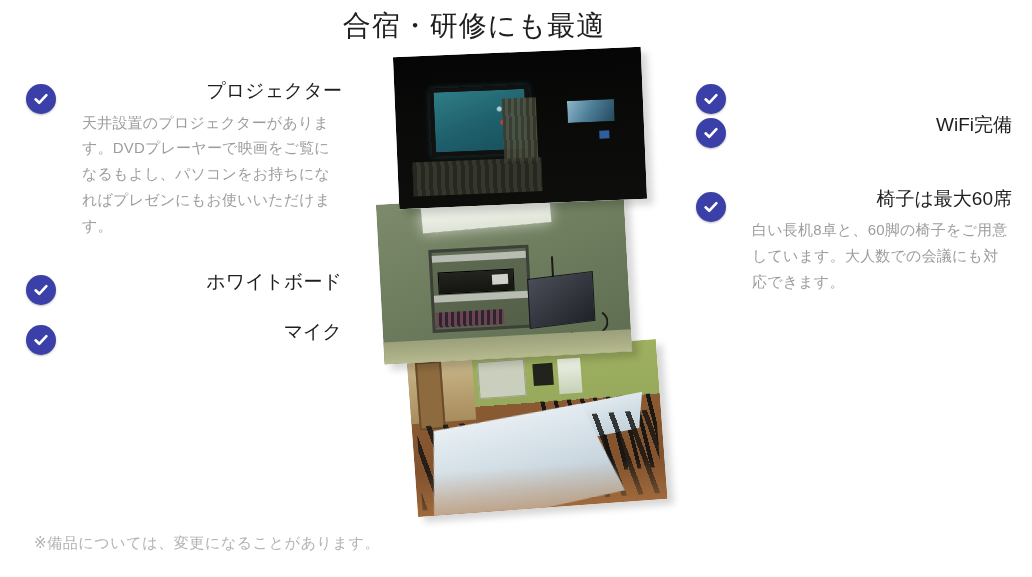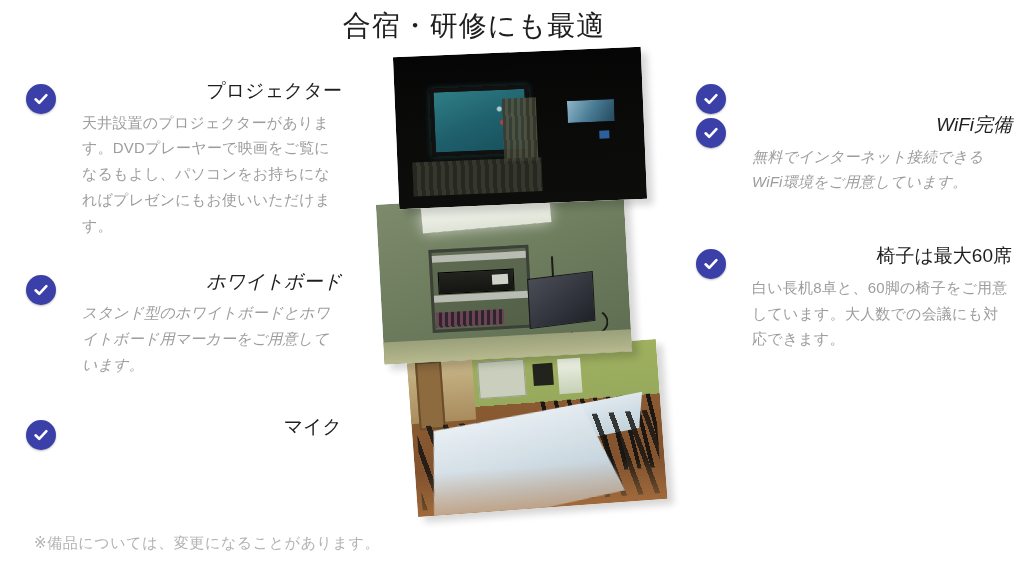--- a/index.html
+++ b/index.html
@@ -73,23 +73,23 @@
   .feature-body {
     font-size: 15px;
     color: #9d9d9d;
     line-height: 1.72;
     margin: 0;
     letter-spacing: 0.2px;
   }
 
   
   .col-left  .feature.f1 { margin-bottom: 30px; }
-  .col-left  .feature.f2 { margin-bottom: 36px; font-style: italic; }
+  .col-left  .feature.f2 { margin-bottom: 25px; }
   .col-right .feature.r1 { margin-bottom: 34px; }
-  .col-right .feature.r2 { margin-bottom: 48px; font-style: italic; }
+  .col-right .feature.r2 { margin-bottom: 48px; }
 
   
   .footnote {
     position: absolute;
     left: 34px;
     top: 534px;
     font-size: 15px;
     color: #b2b2b2;
     letter-spacing: 0.6px;
   }
@@ -362,21 +362,20 @@
     <p class="feature-body">天井設置のプロジェクターがあります。DVDプレーヤーで映画をご覧になるもよし、パソコンをお持ちになればプレゼンにもお使いいただけます。</p>
   </div>
 
   <div class="feature f2">
     <span class="check-icon">
       <svg width="18" height="18" viewBox="0 0 18 18" aria-hidden="true">
         <path d="M3.6 9.3 L7.2 12.8 L14.4 5.2" fill="none" stroke="#ffffff" stroke-width="2.6" stroke-linecap="round" stroke-linejoin="round"></path>
       </svg>
     </span>
     <h3 class="feature-title">ホワイトボード</h3>
-    <p class="feature-body">スタンド型のホワイトボードとホワイトボード用マーカーをご用意しています。</p>
   </div>
 
   <div class="feature f3">
     <span class="check-icon">
       <svg width="18" height="18" viewBox="0 0 18 18" aria-hidden="true">
         <path d="M3.6 9.3 L7.2 12.8 L14.4 5.2" fill="none" stroke="#ffffff" stroke-width="2.6" stroke-linecap="round" stroke-linejoin="round"></path>
       </svg>
     </span>
     <h3 class="feature-title">マイク</h3>
   </div>
@@ -393,21 +392,20 @@
     </span>
   </div>
 
   <div class="feature r2">
     <span class="check-icon">
       <svg width="18" height="18" viewBox="0 0 18 18" aria-hidden="true">
         <path d="M3.6 9.3 L7.2 12.8 L14.4 5.2" fill="none" stroke="#ffffff" stroke-width="2.6" stroke-linecap="round" stroke-linejoin="round"></path>
       </svg>
     </span>
     <h3 class="feature-title">WiFi完備</h3>
-    <p class="feature-body">無料でインターネット接続できるWiFi環境をご用意しています。</p>
   </div>
 
   <div class="feature r3">
     <span class="check-icon">
       <svg width="18" height="18" viewBox="0 0 18 18" aria-hidden="true">
         <path d="M3.6 9.3 L7.2 12.8 L14.4 5.2" fill="none" stroke="#ffffff" stroke-width="2.6" stroke-linecap="round" stroke-linejoin="round"></path>
       </svg>
     </span>
     <h3 class="feature-title">椅子は最大60席</h3>
     <p class="feature-body">白い長机8卓と、60脚の椅子をご用意しています。大人数での会議にも対応できます。</p>

